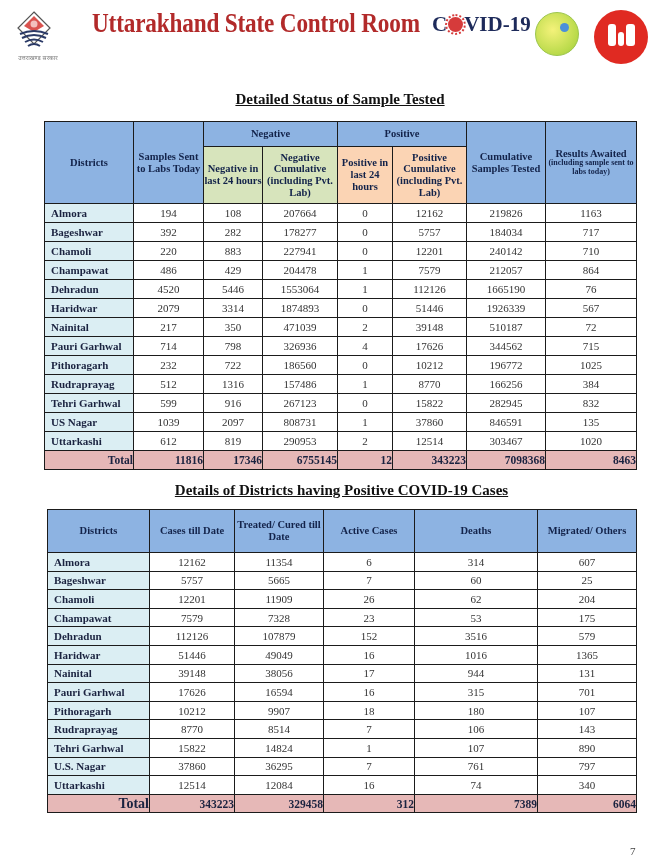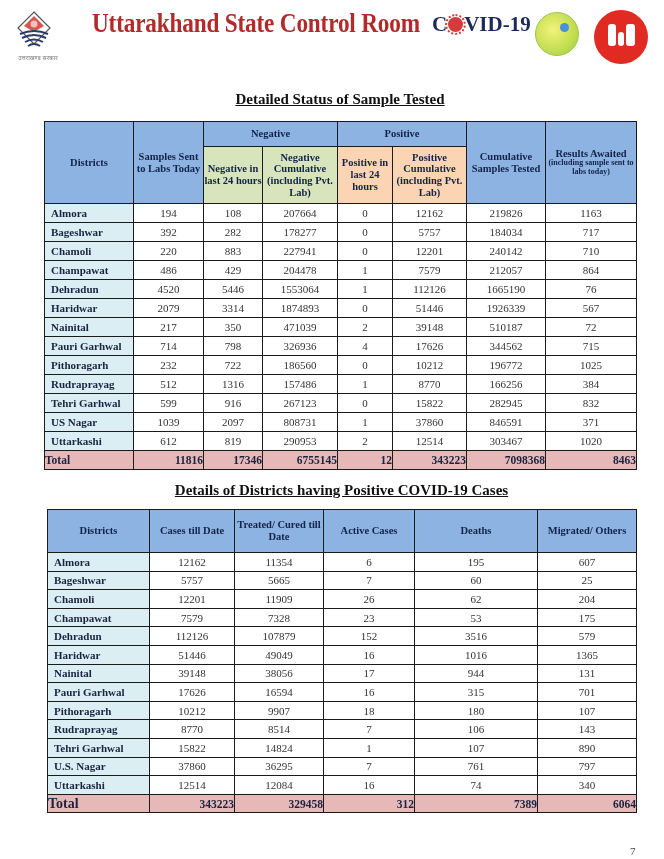--- a/index.html
+++ b/index.html
@@ -24,21 +24,21 @@
   .section-title { position: absolute; font-size: 15px; font-weight: bold; text-decoration: underline; white-space: nowrap; text-align: center; }
 
   table { border-collapse: collapse; position: absolute; table-layout: fixed; }
   td, th { border: 1px solid #1b1b1b; padding: 0; text-align: center; vertical-align: middle; }
   th { background: #8db3e2; color: #13234a; font-weight: bold; line-height: 1.12; }
   th.neg { background: #d7e4bc; }
   th.pos { background: #fbd4b4; }
   td { font-size: 11px; color: #333; height: 18px; background: #fff; }
   td.dist { text-align: left; padding-left: 6px; font-weight: bold; color: #1b2340; background: #dbeef3; }
   tr.total td { background: #e6b8b7; font-weight: bold; color: #1b2340; font-size: 11.5px; text-align: right; }
-  tr.total td.total-label { text-align: left; background: #e6b8b7; }
+  tr.total td.total-label { text-align: right; background: #e6b8b7; }
   #t1 { left: 44px; top: 121px; width: 592px; border: 1.5px solid #111; }
   #t1 th { font-size: 10.5px; }
   #t2 { left: 47px; top: 509px; width: 589px; border: 1.5px solid #111; }
   #t2 th { font-size: 10.5px; height: 42px; }
   #t2 td { height: 17.6px; }
   .page-number { position: absolute; left: 630px; top: 845px; font-size: 11px; color: #444; }
   .small-sub { font-size: 8px; font-weight: bold; }
 </style>
 </head>
 <body>
@@ -208,21 +208,21 @@
         <td>832</td>
       </tr>
       <tr>
         <td class="dist">US Nagar</td>
         <td>1039</td>
         <td>2097</td>
         <td>808731</td>
         <td>1</td>
         <td>37860</td>
         <td>846591</td>
-        <td>371</td>
+        <td>135</td>
       </tr>
       <tr>
         <td class="dist">Uttarkashi</td>
         <td>612</td>
         <td>819</td>
         <td>290953</td>
         <td>2</td>
         <td>12514</td>
         <td>303467</td>
         <td>1020</td>
@@ -260,21 +260,21 @@
       <th>Deaths</th>
       <th>Migrated/ Others</th>
     </tr>
   </thead>
   <tbody id="t2-body">
       <tr>
         <td class="dist">Almora</td>
         <td>12162</td>
         <td>11354</td>
         <td>6</td>
-        <td>195</td>
+        <td>314</td>
         <td>607</td>
       </tr>
       <tr>
         <td class="dist">Bageshwar</td>
         <td>5757</td>
         <td>5665</td>
         <td>7</td>
         <td>60</td>
         <td>25</td>
       </tr>

